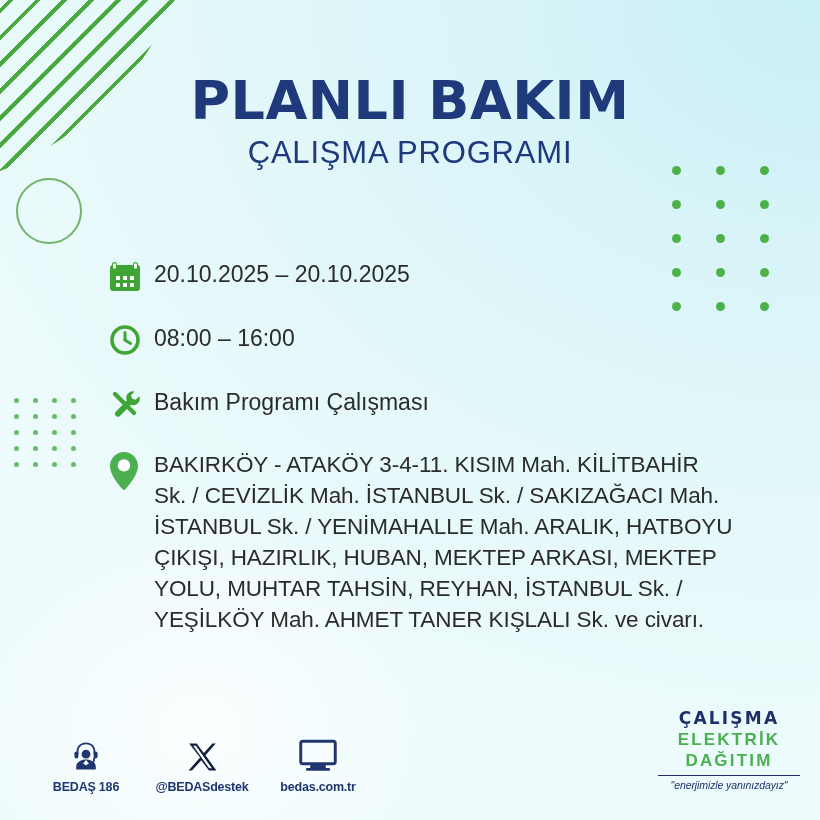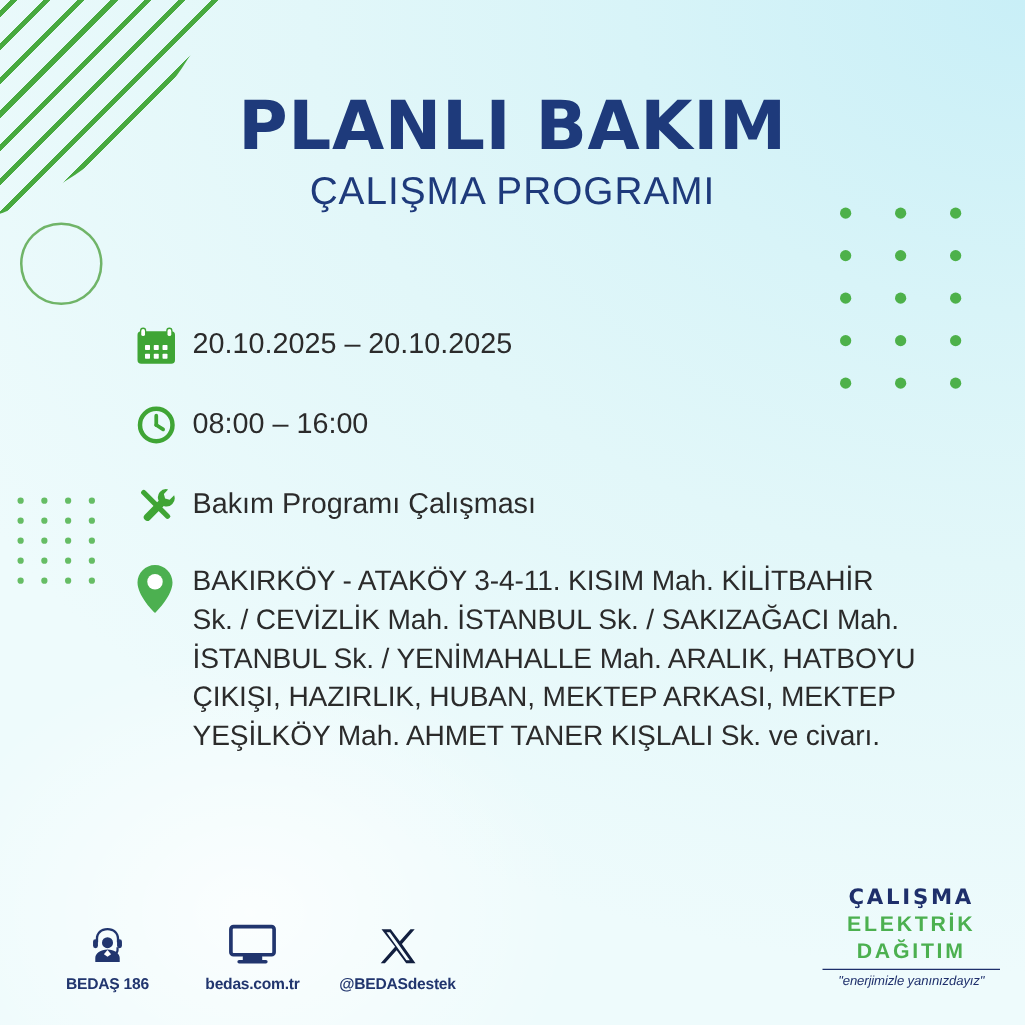--- a/index.html
+++ b/index.html
@@ -323,20 +323,21 @@
         <svg width="32" height="40" viewBox="0 0 32 40" aria-hidden="true">
           <path d="M16 1 C8.3 1 2 7.3 2 15 c0 10.2 12 22.5 13.1 23.6 a1.2 1.2 0 0 0 1.8 0 C18 37.5 30 25.2 30 15 30 7.3 23.7 1 16 1 z" fill="#4cb050"></path>
           <circle cx="16" cy="14.4" r="6.2" fill="#ffffff"></circle>
         </svg>
       </span>
       <span class="txt">
         <span style="display: block;">BAKIRKÖY - ATAKÖY 3-4-11. KISIM Mah. KİLİTBAHİR</span>
         <span style="display: block;">Sk. / CEVİZLİK Mah. İSTANBUL Sk. / SAKIZAĞACI Mah.</span>
         <span style="display: block;">İSTANBUL Sk. / YENİMAHALLE Mah. ARALIK, HATBOYU</span>
         <span style="display: block;">ÇIKIŞI, HAZIRLIK, HUBAN, MEKTEP ARKASI, MEKTEP</span>
+        <span style="display: block;">YOLU, MUHTAR TAHSİN, REYHAN, İSTANBUL Sk. /</span>
         <span style="display: block;">YEŞİLKÖY Mah. AHMET TANER KIŞLALI Sk. ve civarı.</span>
       </span>
     </div>
 
   </div>
 
   <div id="footer">
 
     <div id="contacts">
 
@@ -350,40 +351,40 @@
             <circle cx="20" cy="17.8" r="5.2" fill="#21356e"></circle>
             <path d="M20 24.2 c-6.4 0-11.5 3.6-11.5 8.1 V36 h23 v-3.7 c0-4.5-5.1-8.1-11.5-8.1 z" fill="#21356e"></path>
             <path d="M20 24.6 l-3.4 4.1 3.4 2.3 3.4-2.3 z" fill="#ffffff"></path>
           </svg>
         </span>
         <div class="clabel">BEDAŞ 186</div>
       </div>
 
       <div class="contact">
         <span class="cico">
+          <svg width="32" height="32" viewBox="0 0 40 40" aria-hidden="true">
+            <path d="M4 3 h9.3 l9.0 12.0 L33.0 3 h4.2 L24.4 17.8 38 37 h-9.3 l-9.6-12.9 L7.4 37 H3.2 L17.6 20.5 4 3 z
+                     M9.0 5.9 l19.9 28.2 h3.4 L12.4 5.9 z" fill="#121f3f"></path>
+          </svg>
+        </span>
+        <div class="clabel">@BEDASdestek</div>
+      </div>
+
+      <div class="contact">
+        <span class="cico">
           <svg width="38" height="34" viewBox="0 0 44 38" aria-hidden="true">
             <rect x="2" y="2" width="40" height="26" rx="2.4" fill="none" stroke="#21356e" stroke-width="3.4"></rect>
             <rect x="13" y="28.5" width="18" height="5" rx="1.4" fill="#21356e"></rect>
             <rect x="8" y="33" width="28" height="3.2" rx="1.6" fill="#21356e"></rect>
             <circle cx="36.5" cy="25" r="1.2" fill="#ffffff" opacity="0"></circle>
           </svg>
         </span>
         <div class="clabel">bedas.com.tr</div>
       </div>
 
-      <div class="contact">
-        <span class="cico">
-          <svg width="32" height="32" viewBox="0 0 40 40" aria-hidden="true">
-            <path d="M4 3 h9.3 l9.0 12.0 L33.0 3 h4.2 L24.4 17.8 38 37 h-9.3 l-9.6-12.9 L7.4 37 H3.2 L17.6 20.5 4 3 z
-                     M9.0 5.9 l19.9 28.2 h3.4 L12.4 5.9 z" fill="#121f3f"></path>
-          </svg>
-        </span>
-        <div class="clabel">@BEDASdestek</div>
-      </div>
-
     </div>
 
     <div id="logo">
       <div class="l1">ÇALIŞMA</div>
       <div class="l2">ELEKTRİK</div>
       <div class="l3">DAĞITIM</div>
       <div class="rule"></div>
       <div class="slogan">"enerjimizle yanınızdayız"</div>
     </div>
 

